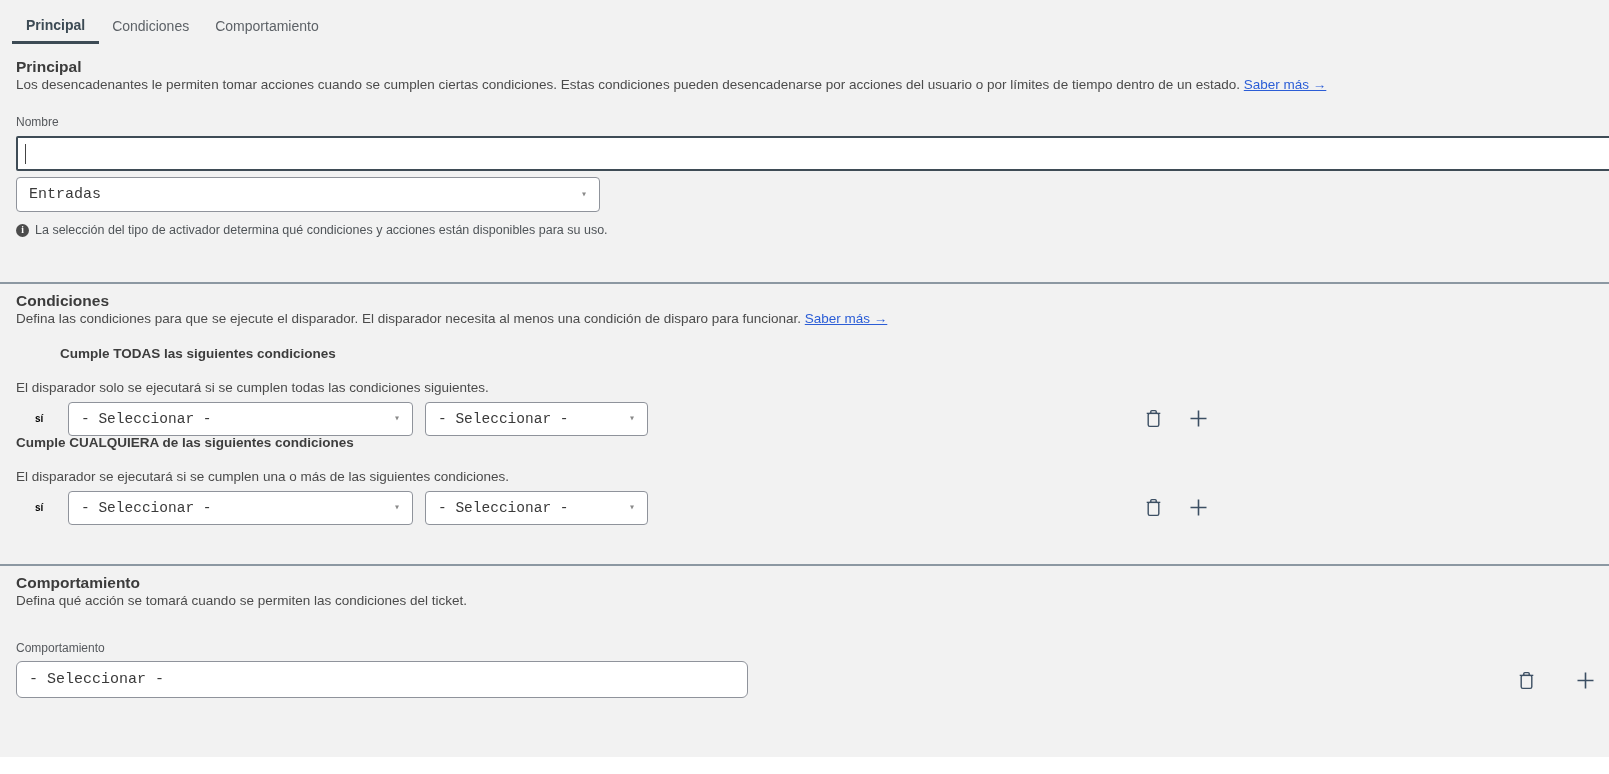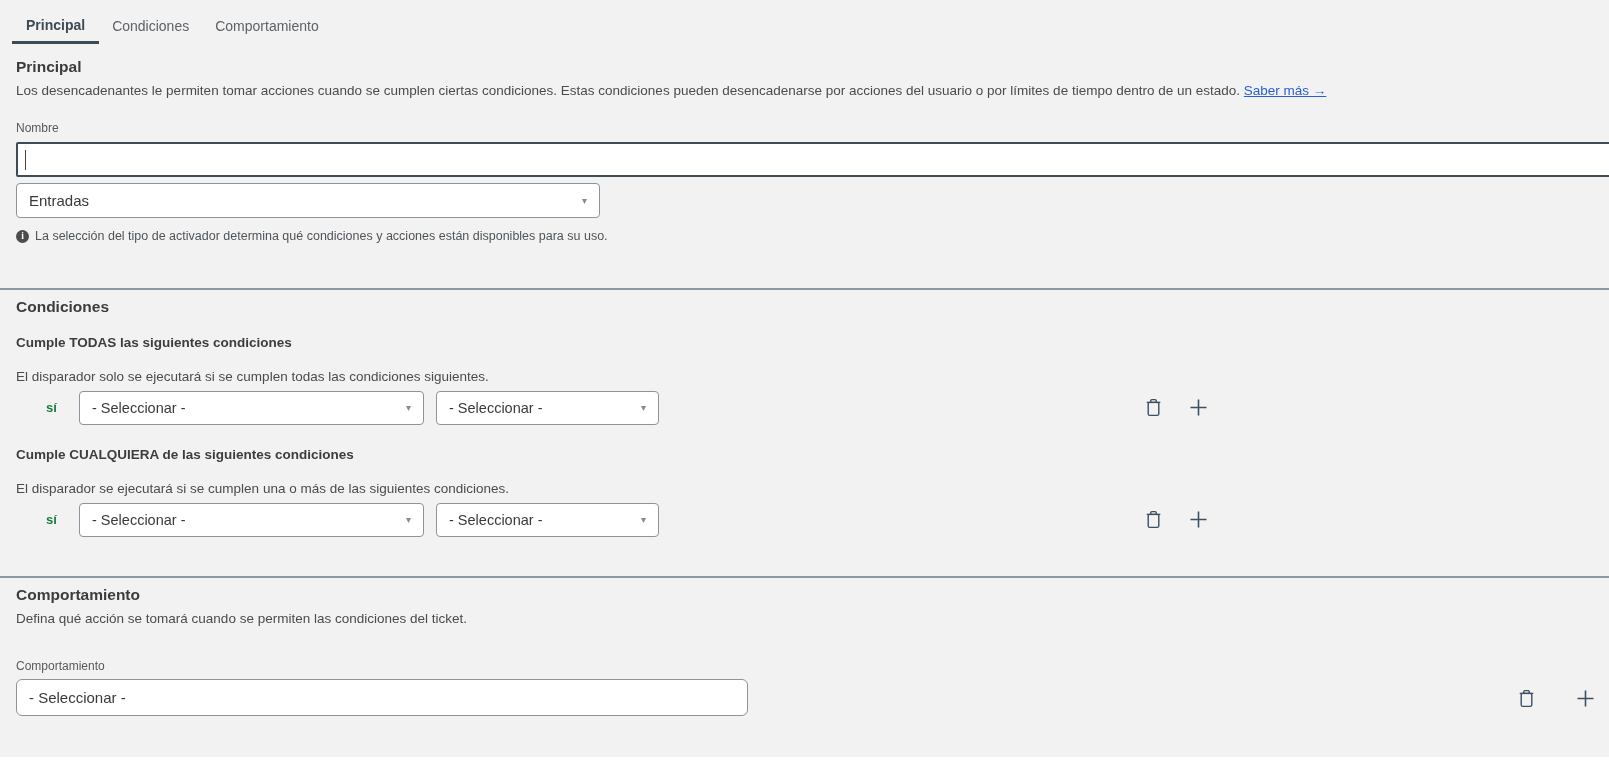--- a/index.html
+++ b/index.html
@@ -21,21 +21,21 @@
     padding:7px 13px 10px; cursor:pointer; white-space:nowrap;
   }
   .tab.active {
     color:#3d4b55; font-weight:bold;
     padding:7px 14px 8px;
     border-bottom:3px solid #3d4b55;
   }
 
   
   .section-heading { font-size:15.5px; font-weight:bold; color:#3c3c3c; margin-top:14px; }
-  .section-desc { font-size:13.5px; color:#4b4b4b; margin-top:7px; line-height:16px; }
+  .section-desc { font-size:13.5px; color:#4b4b4b; margin-top:1px; line-height:16px; }
   .link { color:#2b5dd6; text-decoration:underline; cursor:pointer; }
   .field-label { font-size:12px; color:#56595d; }
   .group-title { font-size:13.5px; font-weight:bold; color:#3d3d3d; }
   .group-subtitle { font-size:13.5px; color:#4b4b4b; margin-top:19px; }
 
   
   .text-input-wrap {
     position:relative; margin-top:7px;
     height:35px; width:1601px;
     background:#fff;
@@ -45,60 +45,60 @@
     width:100%; height:100%; border:none; outline:none; background:transparent;
     font-family:"Liberation Sans", sans-serif; font-size:15px; padding:0 10px; color:#333;
   }
   .fake-caret {
     position:absolute; left:7px; top:6px; width:1px; height:20px; background:#444;
   }
 
   .select {
     background:#fff; border:1px solid #8f939b; border-radius:4px;
     display:flex; align-items:center; justify-content:space-between;
-    padding:16px 12px; cursor:pointer; color:#3a3a3a; font-size:15px;
+    padding:16px 12px; cursor:pointer; color:#3a3a3a; font-size:15px;font-family:Liberation Mono, monospace;
   }
   .select .caret { color:#8a8a8a; font-size:10px; line-height:1; margin-left:8px; }
 
   .select-trigger { width:584px; height:35px; margin-top:6px; }
 
   .hint { display:flex; align-items:center; margin-top:11px; font-size:12.5px; color:#4f5458; }
   .info-dot {
     width:13px; height:13px; border-radius:50%; background:#4c4c4c; color:#fff;
     font-size:9.5px; font-weight:bold; line-height:13px; text-align:center;
     margin-right:6px; flex:0 0 auto; font-family:"Liberation Serif", serif;
   }
 
   .divider { border:none; border-top:2px solid #8c98a2; margin:0 0 0 -16px; width:1609px; }
   .divider-1 { margin-top:45px; }
   .divider-2 { margin-top:40px; }
 
   
   .cond-row { position:relative; display:flex; align-items:center; margin-top:7px; height:33px; }
-  .row-label { margin-left:30px; width:22px; font-size:13px; font-weight:bold; color:#15803d; }
+  .row-label { margin-left:19px; width:22px; font-size:10px; font-weight:bold; color:#000000; }
   .select-cond-1 { width:345px; height:33px; margin-left:11px; font-size:14.5px; }
   .select-cond-2 { width:223px; height:33px; margin-left:12px; font-size:14.5px; }
 
   .icon-btn {
     position:absolute; top:50%; transform:translateY(-50%);
     width:24px; height:24px; display:flex; align-items:center; justify-content:center;
     cursor:pointer; background:none; border:none; padding:0;
   }
   .row-trash { left:1125px; }
   .row-plus  { left:1170px; }
 
   
   .behavior-row { position:relative; margin-top:6px; height:37px; }
   .select-behavior { width:732px; height:37px; border-radius:6px; font-size:15px; }
   .behavior-trash { left:1498px; top:19px; }
   .behavior-plus  { left:1557px; top:19px; }
 
   .mt22 { margin-top:22px; }
-  .mt19 { margin-top:19px; }
-  .mt23 { margin-top:23px; }
+  .mt19 { margin-top:19px;margin-left:44px; }
+  .mt23 { }
   .mt8  { margin-top:8px; }
   .mt32 { margin-top:32px; }
 </style>
 </head>
 <body>
 
 <div class="panel">
 
   <div class="tabbar">
     <div class="tab active">Principal</div>
@@ -126,20 +126,24 @@
     </div>
 
     <div class="hint">
       <span class="info-dot">i</span>
       <span>La selección del tipo de activador determina qué condiciones y acciones están disponibles para su uso.</span>
     </div>
 
     <hr class="divider divider-1">
 
     <div class="section-heading mt8">Condiciones</div>
+    <div class="section-desc">
+      <span>Defina las condiciones para que se ejecute el disparador. El disparador necesita al menos una condición de disparo para funcionar.</span>
+      <span class="link">Saber más →</span>
+    </div>
 
     <div class="group-title mt19">Cumple TODAS las siguientes condiciones</div>
     <div class="group-subtitle">El disparador solo se ejecutará si se cumplen todas las condiciones siguientes.</div>
     <div class="cond-row">
       <span class="row-label">sí</span>
       <div class="select select-cond-1">
         <span>- Seleccionar -</span>
         <span class="caret">▾</span>
       </div>
       <div class="select select-cond-2">

